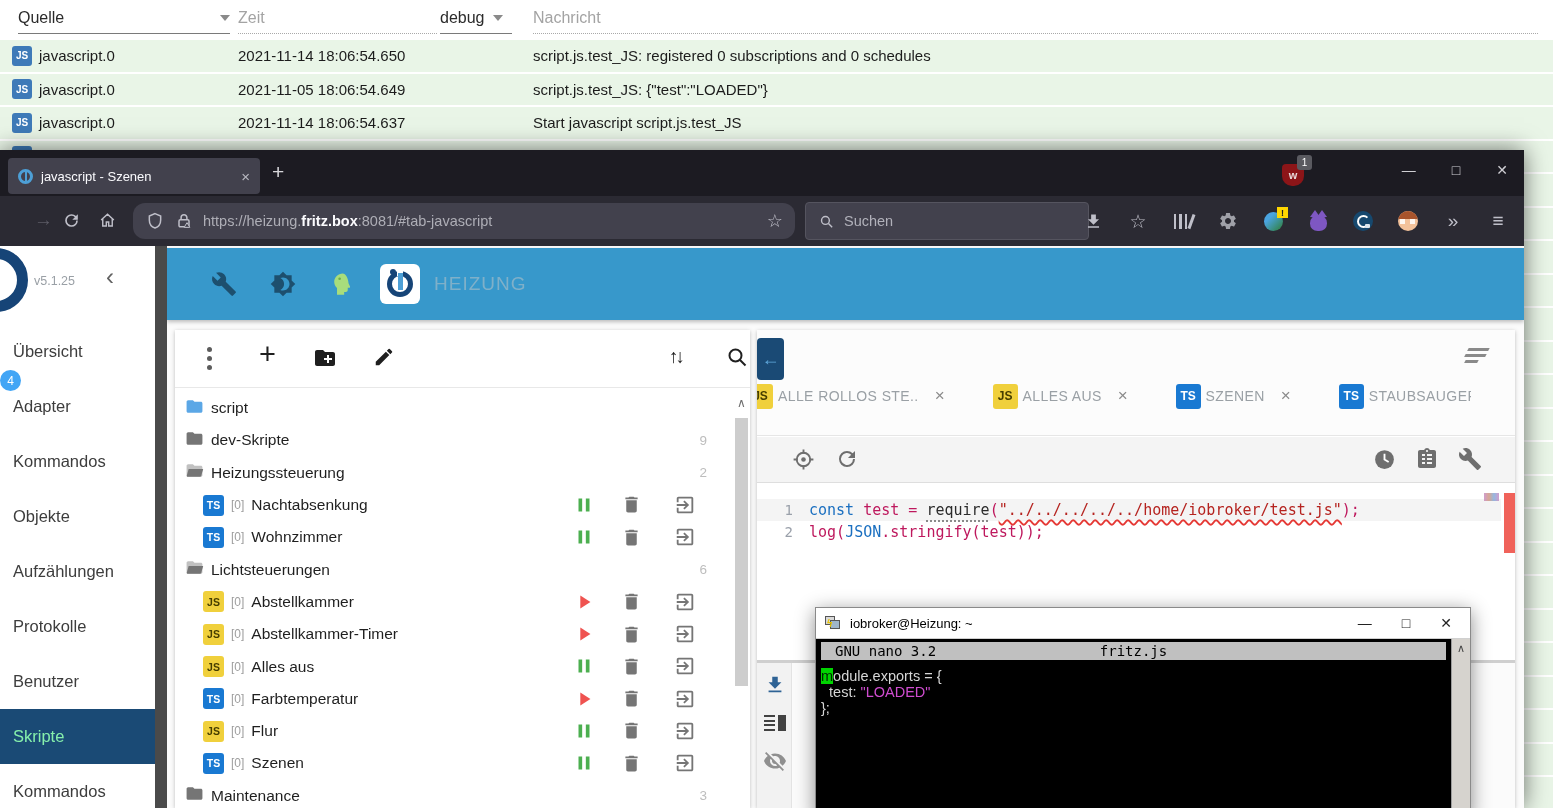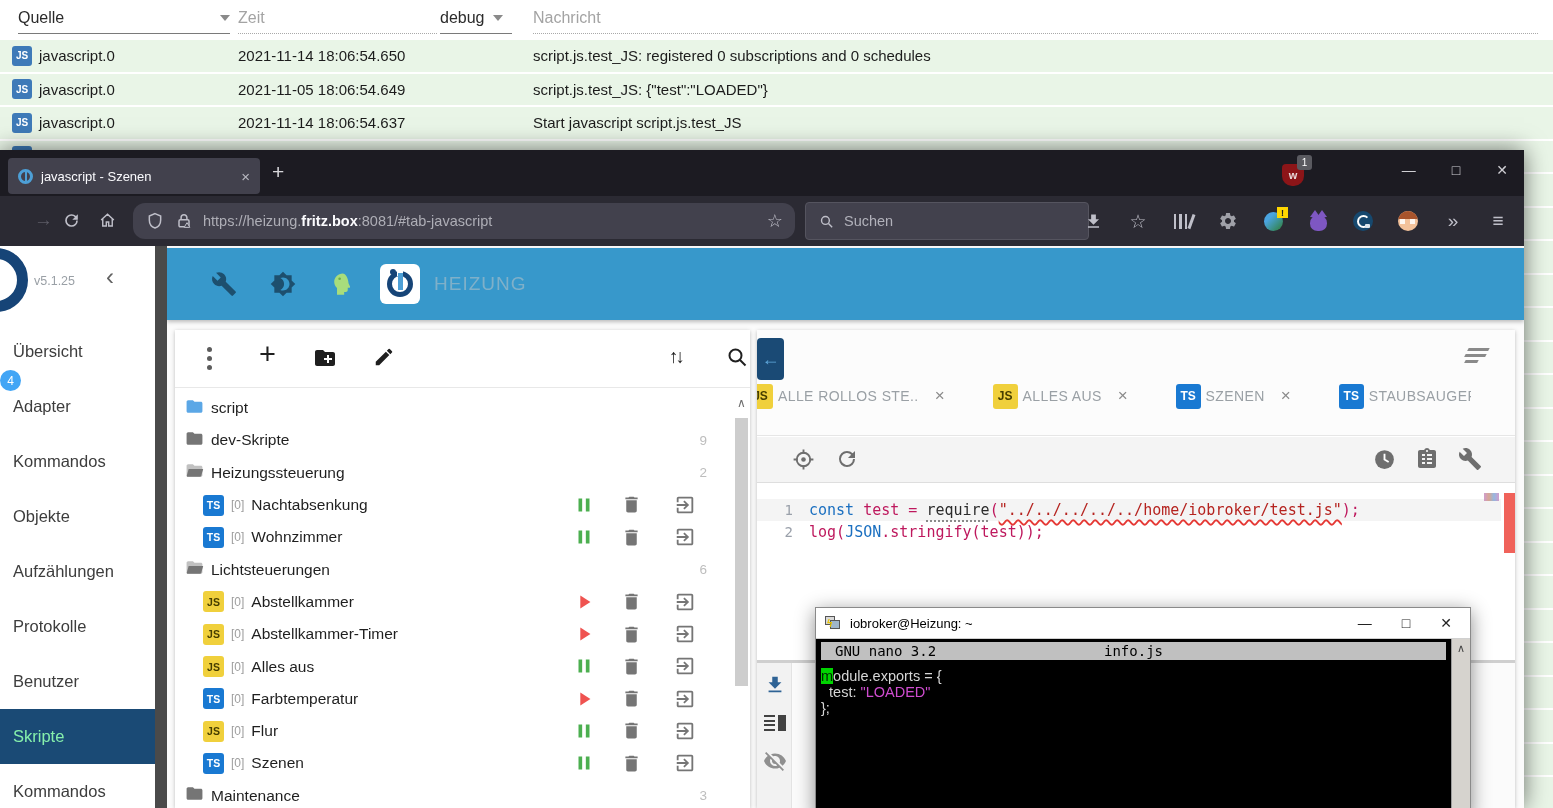--- a/index.html
+++ b/index.html
@@ -757,21 +757,21 @@
       </span>
     <span class="term-title-text">iobroker@Heizung: ~</span>
     <span class="term-controls">
       <span>—</span>
       <span>□</span>
       <span>✕</span>
     </span>
   </div>
   <div class="nano-bar">
     <span class="nano-ver">GNU nano 3.2</span>
-    <span class="nano-file">info.js</span>
+    <span class="nano-file">fritz.js</span>
   </div>
   <div class="term-body">
       <div class="t-line"><span class="t-cursor">m</span><span class="t-pl">odule.exports = {</span></div>
       <div class="t-line"><span class="t-pl">  test: </span><span class="t-str">"LOADED"</span></div>
       <div class="t-line"><span class="t-pl">};</span></div>
     </div>
   <div class="term-scroll">
     <span>∧</span>
   </div>
 </div>

